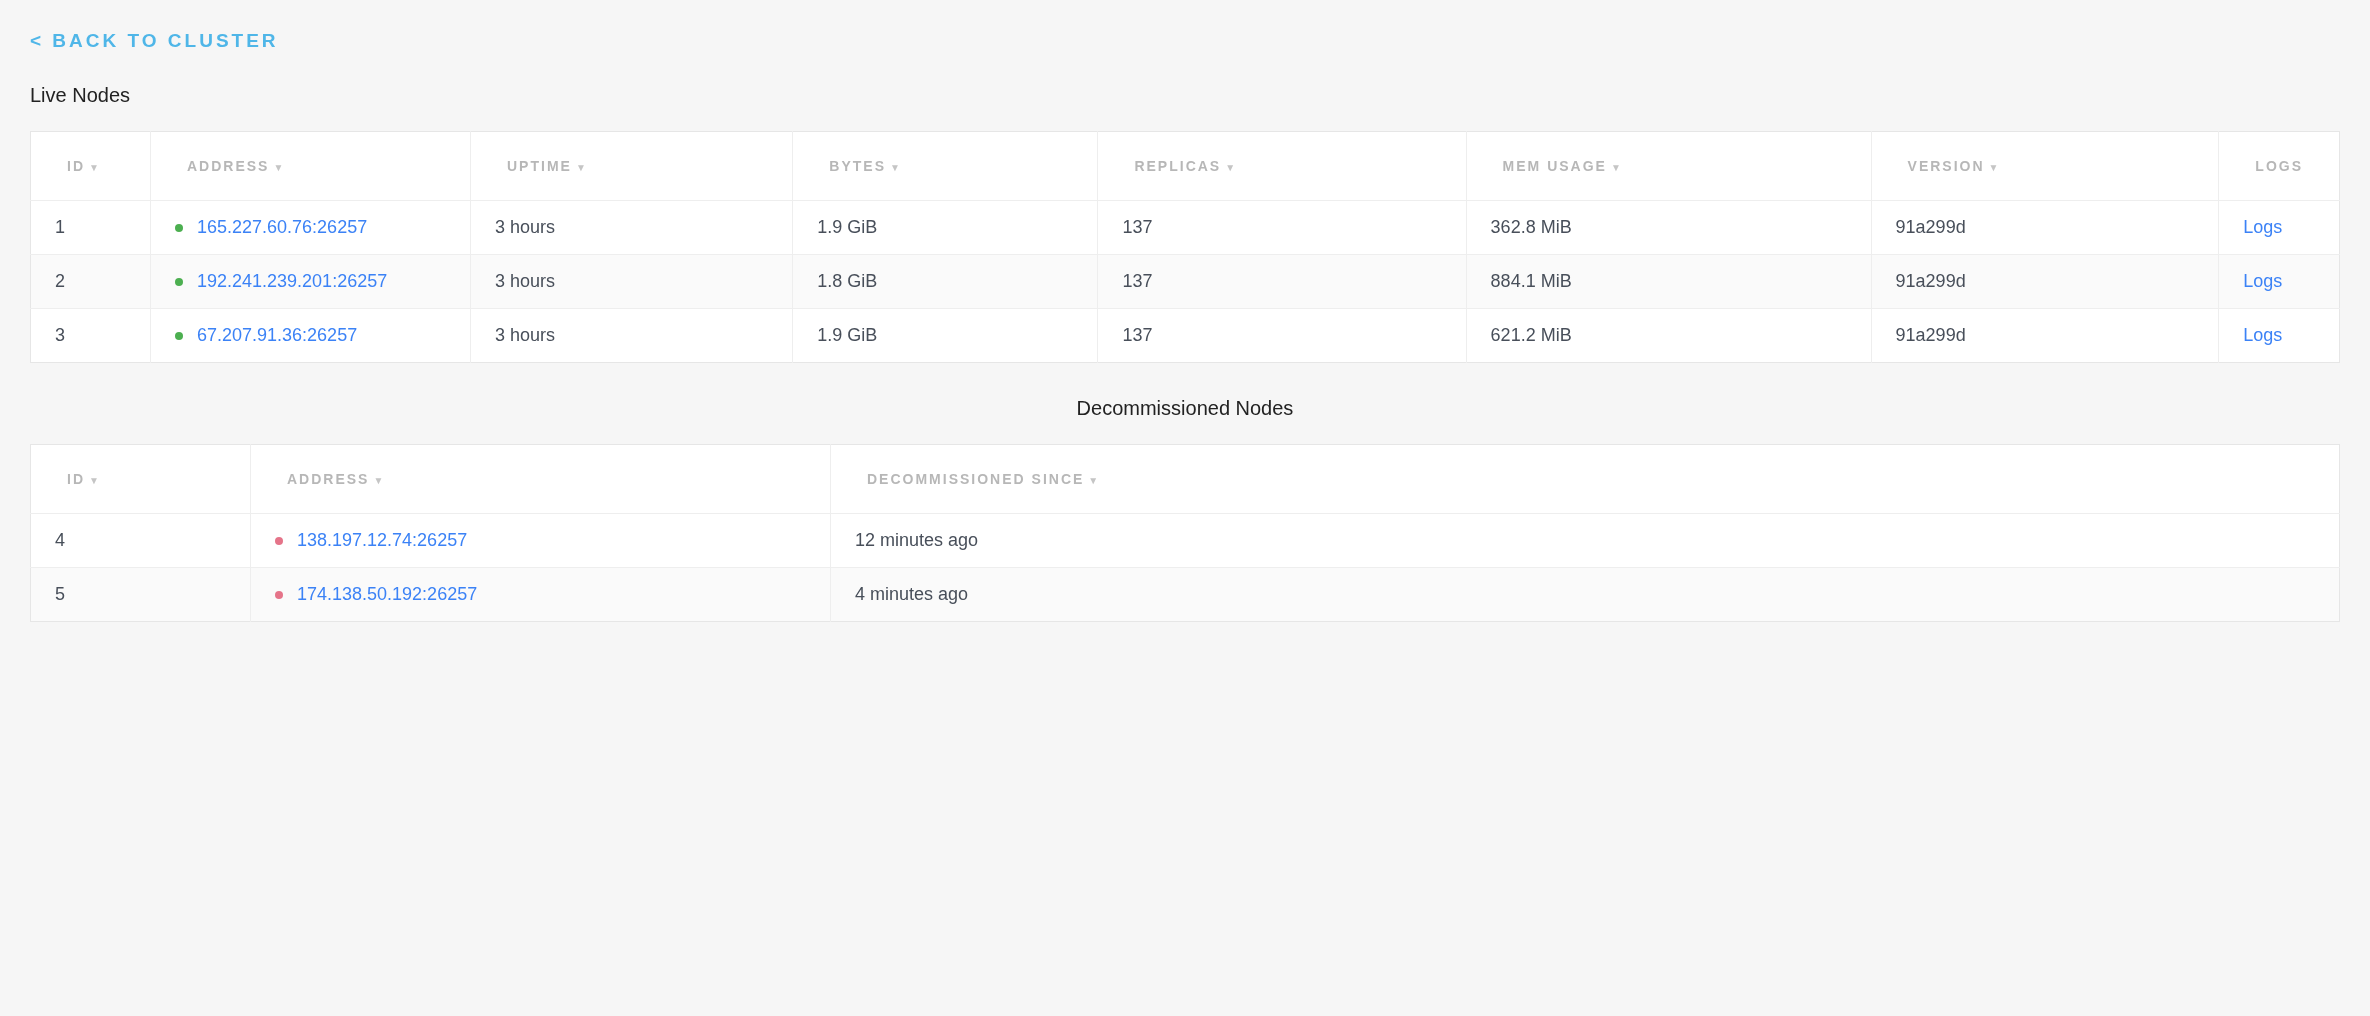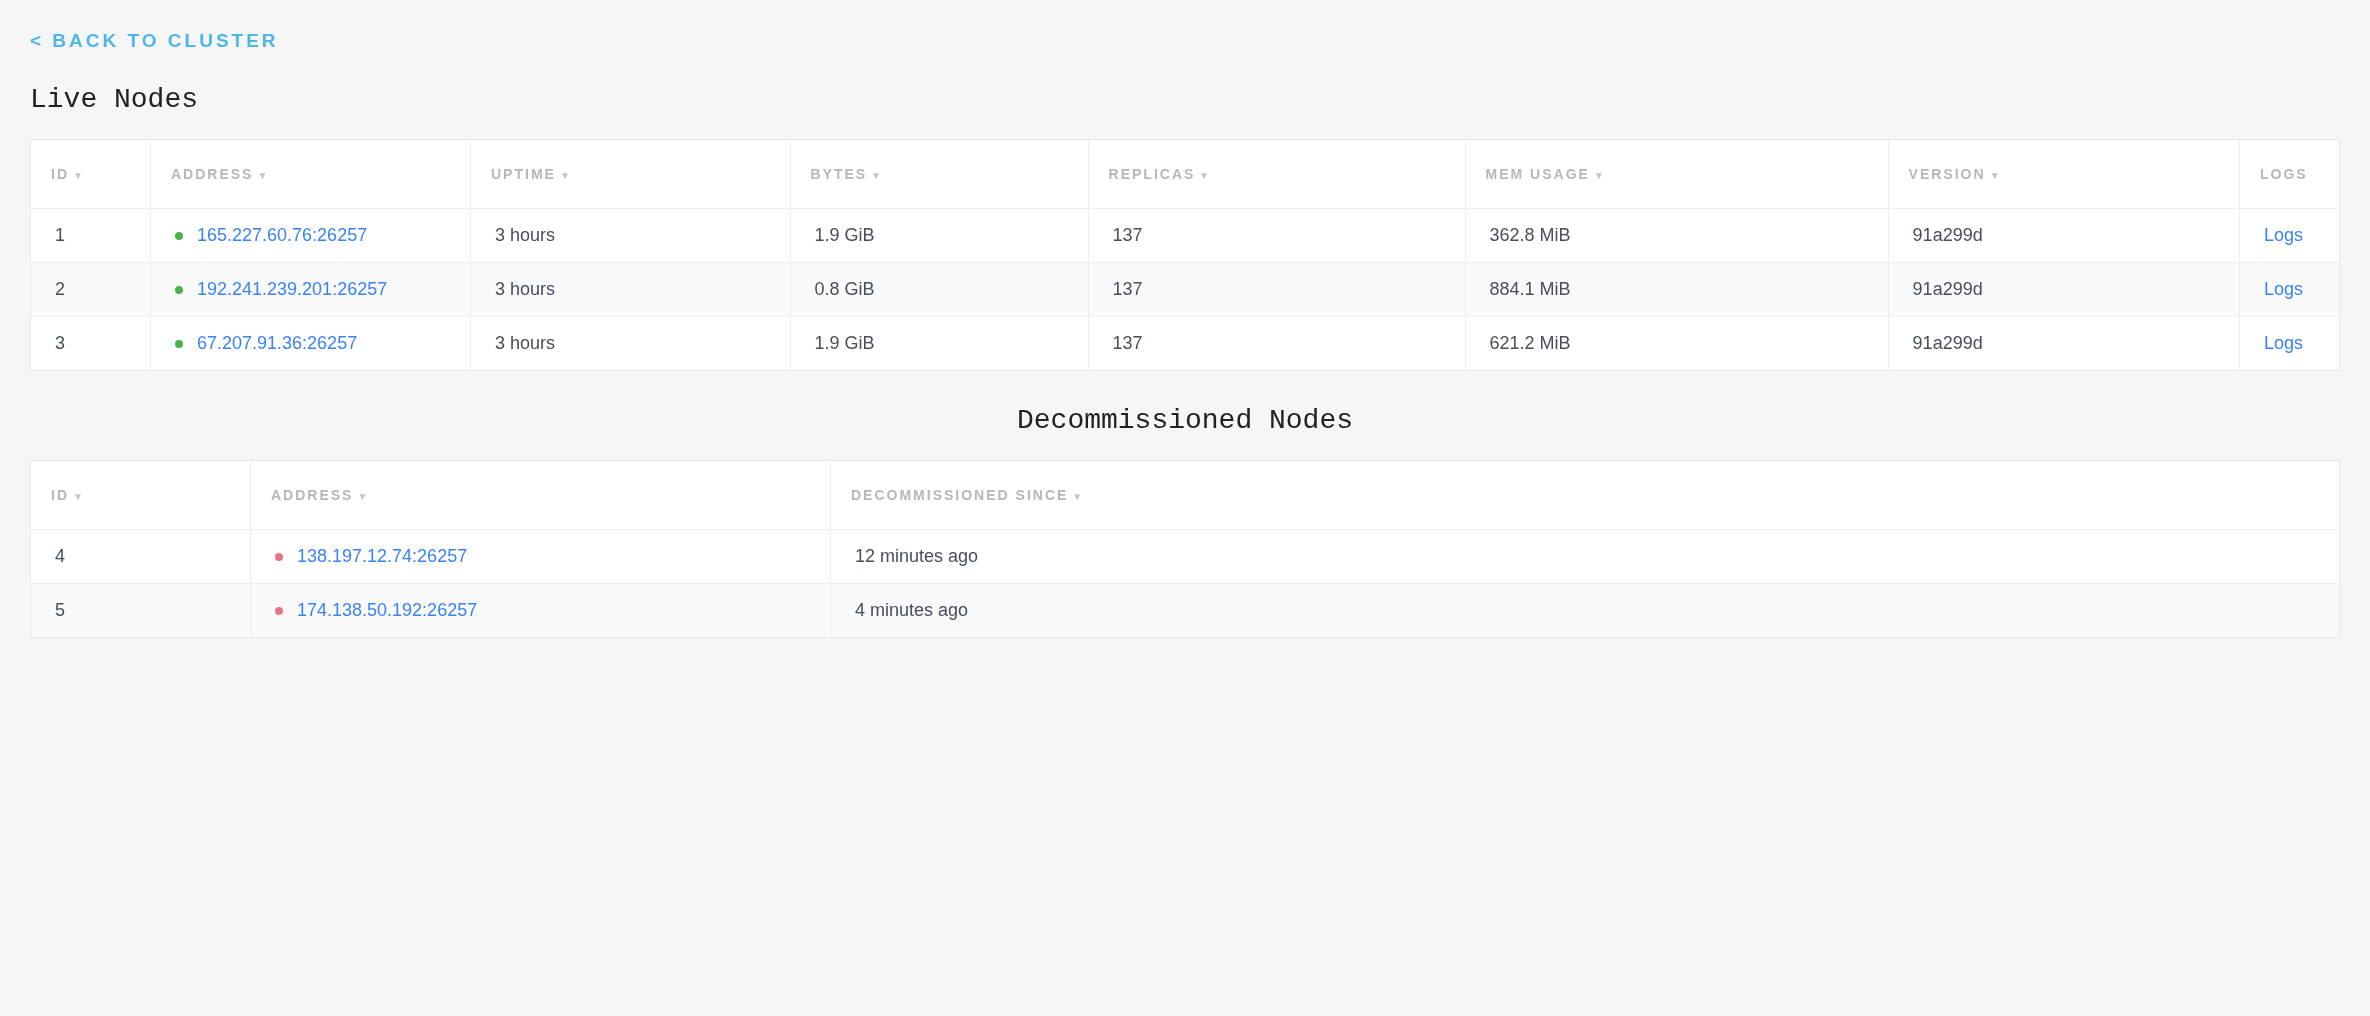--- a/index.html
+++ b/index.html
@@ -13,44 +13,43 @@
     color: #4fb6e8;
     font-size: 19px;
     font-weight: 600;
     letter-spacing: 3px;
     text-transform: uppercase;
     cursor: pointer;
     display: inline-block;
     margin-bottom: 32px;
   }
   h2.section-title {
-    font-size: 28px;
+    font-size: 20px;
     font-weight: 500;
     color: #222;
     margin-bottom: 24px;
-    font-family: Liberation Mono, monospace;
   }
   h2.section-title.decom {
     margin-top: 34px;
     text-align: center;
   }
   table {
     width: 100%;
     border-collapse: collapse;
     background: #fff;
     border: 1px solid #e6e6e6;
   }
   th {
     text-align: left;
     font-size: 14px;
     font-weight: 600;
     letter-spacing: 2px;
     color: #b7b7b7;
     text-transform: uppercase;
-    padding: 26px 20px;
+    padding: 26px 36px;
     border-bottom: 1px solid #eee;
     border-right: 1px solid #eee;
     background: #fff;
     white-space: nowrap;
   }
   th:last-child { border-right: none; }
   th .sort {
     font-size: 10px;
     margin-left: 4px;
     color: #c5c5c5;
@@ -117,21 +116,21 @@
         <td>1.9 GiB</td>
         <td>137</td>
         <td>362.8 MiB</td>
         <td>91a299d</td>
         <td><span class="logs-link">Logs</span></td>
       </tr>
       <tr>
         <td>2</td>
         <td class="addr-cell"><span class="dot green"></span><span class="addr-link">192.241.239.201:26257</span></td>
         <td>3 hours</td>
-        <td>0.8 GiB</td>
+        <td>1.8 GiB</td>
         <td>137</td>
         <td>884.1 MiB</td>
         <td>91a299d</td>
         <td><span class="logs-link">Logs</span></td>
       </tr>
       <tr>
         <td>3</td>
         <td class="addr-cell"><span class="dot green"></span><span class="addr-link">67.207.91.36:26257</span></td>
         <td>3 hours</td>
         <td>1.9 GiB</td>

